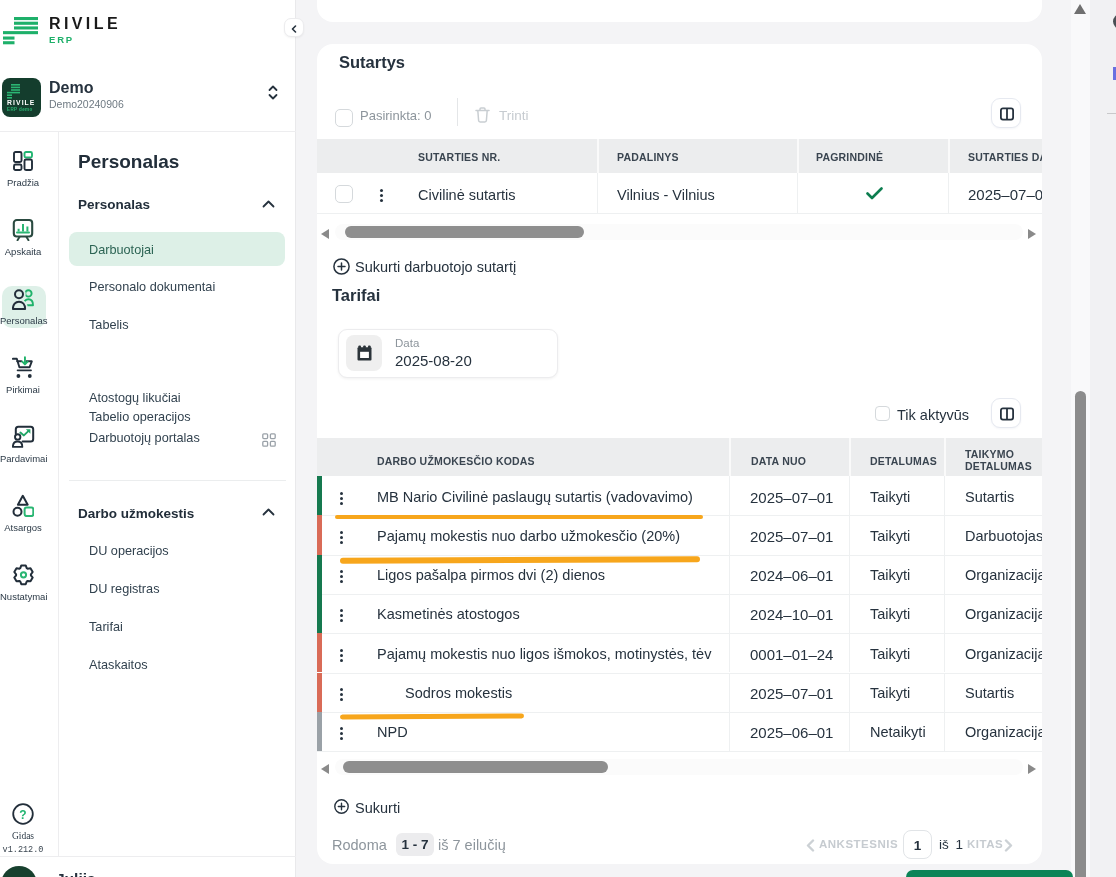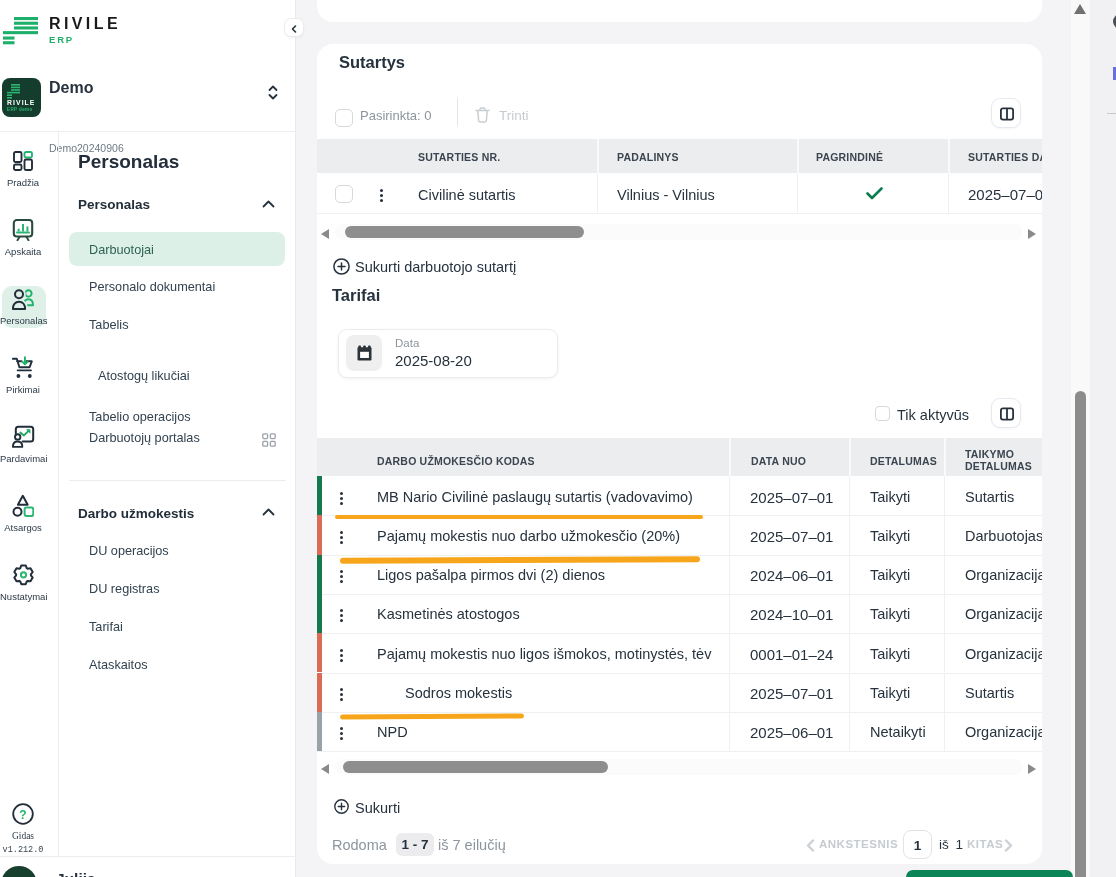--- a/index.html
+++ b/index.html
@@ -308,21 +308,21 @@
       <rect x="9" y="8.6" width="9" height="1.6"></rect>
       <rect x="9" y="11.2" width="9" height="1.6"></rect>
       <rect x="5" y="13.8" width="13" height="1.6"></rect>
       <rect x="5" y="16.4" width="5" height="1.6"></rect>
       <rect x="5" y="19" width="5" height="1.6"></rect>
     </g>
     <text x="5" y="26.5" font-family="Liberation Sans, sans-serif" font-size="6.8" font-weight="bold" letter-spacing="1.1" fill="#ffffff">RIVILE</text>
     <text x="5" y="32.5" font-family="Liberation Sans, sans-serif" font-size="4.5" font-weight="bold" letter-spacing="0.4" fill="#2bb673">ERP demo</text>
   </svg>
   <div class="abs" style="left:49px; top:79px; font-size:16px; font-weight:bold;">Demo</div>
-  <div class="abs" style="left:49px; top:97.5px; font-size:10.5px; color:#6f7a83;margin-top:44px;">Demo20240906</div>
+  <div class="abs" style="left:49px; top:97.5px; font-size:10.5px; color:#6f7a83;">Demo20240906</div>
   <svg class="abs" style="left:267px; top:85px;" width="12" height="15" viewBox="0 0 12 15">
     <path d="M2.5 5 L6 1.5 L9.5 5" fill="none" stroke="#26323e" stroke-width="1.8" stroke-linecap="round" stroke-linejoin="round"></path>
     <path d="M2.5 10 L6 13.5 L9.5 10" fill="none" stroke="#26323e" stroke-width="1.8" stroke-linecap="round" stroke-linejoin="round"></path>
   </svg>
 
   <div class="navpill"></div>
 
   <svg class="abs" style="left:13px; top:151px;" width="20" height="20" viewBox="0 0 20 20">
     <rect x="1" y="1" width="7.5" height="10" rx="1.5" fill="none" stroke="#222e3a" stroke-width="1.9"></rect>
     <rect x="11.5" y="1" width="7.5" height="5.5" rx="1.5" fill="none" stroke="#21b571" stroke-width="1.9"></rect>
@@ -394,21 +394,21 @@
   <div class="menu-head" style="top:197px;">Personalas</div>
   <svg class="abs" style="left:262px; top:200px;" width="13" height="8" viewBox="0 0 13 8">
       <path d="M1.5 6.5 L6.5 1.5 L11.5 6.5" fill="none" stroke="#26323e" stroke-width="1.8" stroke-linecap="round" stroke-linejoin="round"></path>
     </svg>
 
   <div class="menu-sel" style="top:232px;"></div>
   <div class="menu-item" style="top:242.5px; color:#2b6353;">Darbuotojai</div>
   <div class="menu-item" style="top:280px;">Personalo dokumentai</div>
   <div class="menu-item" style="top:317.5px;text-align:center;">Tabelis</div>
   <div class="menu-item" style="top:374px;margin-top:36px;">Tabelio operacijos</div>
-  <div class="menu-item" style="top:369px;margin-left:9px;">Atostogų likučiai</div>
+  <div class="menu-item" style="top:391px;">Atostogų likučiai</div>
   <div class="menu-item" style="top:431px;">Darbuotojų portalas</div>
   <svg class="abs" style="left:262px; top:433px;" width="14" height="14" viewBox="0 0 14 14">
     <g fill="none" stroke="#9aa1a8" stroke-width="1.3">
       <rect x="0.8" y="0.8" width="4.8" height="4.8" rx="1"></rect>
       <rect x="8.4" y="0.8" width="4.8" height="4.8" rx="1"></rect>
       <rect x="0.8" y="8.4" width="4.8" height="4.8" rx="1"></rect>
       <rect x="8.4" y="8.4" width="4.8" height="4.8" rx="1"></rect>
     </g>
   </svg>
 

